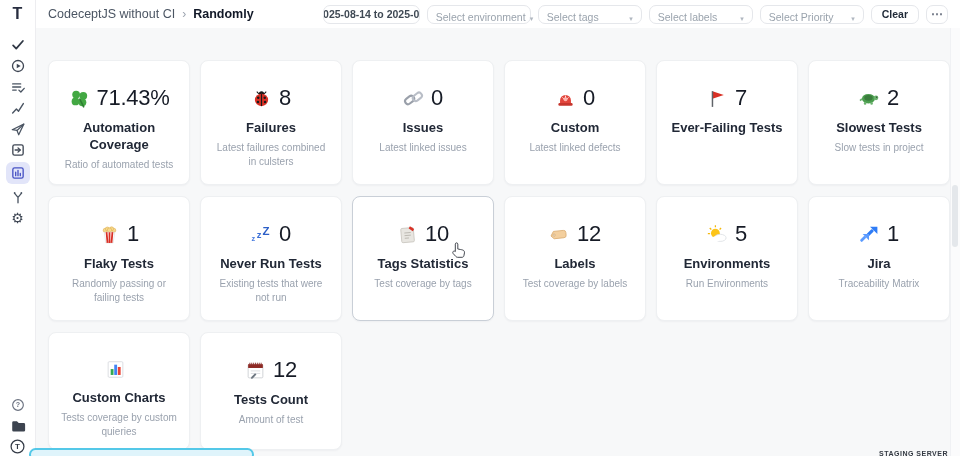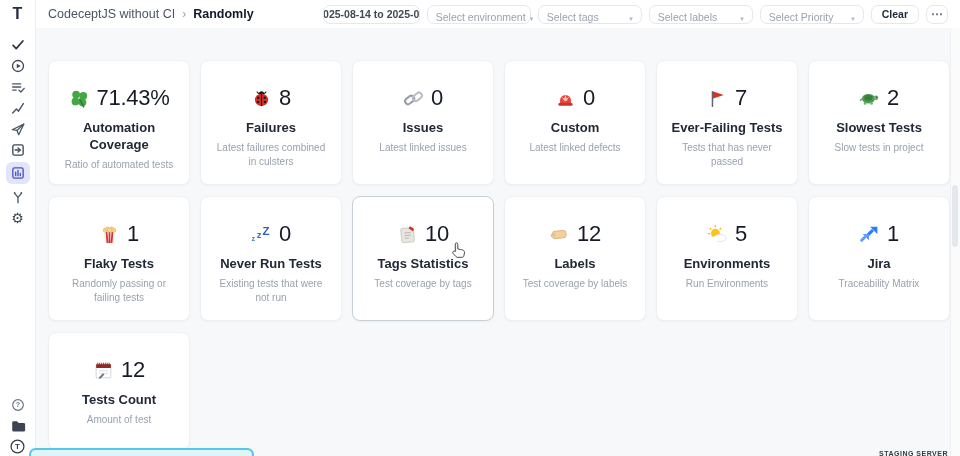--- a/index.html
+++ b/index.html
@@ -236,21 +236,20 @@
 
     <div class="card">
       <div class="card-top">
         <svg viewBox="0 0 20 20">
             <path d="M5.2 3 L16 6.6 L5.2 10.2 z" fill="#d93025"></path>
             <path d="M5.2 3 V18" stroke="#5f6368" stroke-width="1.4"></path>
           </svg>
         <span class="num">7</span>
       </div>
       <div class="card-title">Ever-Failing Tests</div>
-      <div class="card-sub">Tests that has never passed</div>
     </div>
 
     <div class="card">
       <div class="card-top">
         <svg viewBox="0 0 20 20">
             <path d="M2.8 10.4 L1 12" stroke="#6ab26d" stroke-width="1.6" fill="none"></path>
             <ellipse cx="9" cy="10.2" rx="6.2" ry="4.5" fill="#4c9e4f"></ellipse>
             <ellipse cx="9" cy="9.4" rx="4" ry="2.7" fill="#3a7d3d"></ellipse>
             <circle cx="16.2" cy="9.4" r="2.2" fill="#6ab26d"></circle>
             <circle cx="16.9" cy="8.7" r=".5" fill="#1a1a1a"></circle>
@@ -349,20 +348,33 @@
               <path d="M3.5 9.5 h6 v6 z"></path>
               <rect x="2.6" y="11" width="2.6" height="6.4" rx="1" transform="rotate(45 3.9 14.2)"></rect>
             </g>
           </svg>
         <span class="num">1</span>
       </div>
       <div class="card-title">Jira</div>
       <div class="card-sub">Traceability Matrix</div>
     </div>
 
+    <div class="card">
+      <div class="card-top">
+        <svg viewBox="0 0 20 20">
+            <rect x="3" y="2.6" width="14" height="14.8" rx="1" fill="#fff" stroke="#d5d8dd" stroke-width=".8"></rect>
+            <rect x="5.4" y="9.6" width="2.7" height="5.6" fill="#34a853"></rect>
+            <rect x="8.8" y="5.4" width="2.7" height="9.8" fill="#4285f4"></rect>
+            <rect x="12.2" y="7.6" width="2.7" height="7.6" fill="#ea4335"></rect>
+          </svg>
+        <span class="num"></span>
+      </div>
+      <div class="card-title">Custom Charts</div>
+      <div class="card-sub">Tests coverage by custom quieries</div>
+    </div>
 
     <div class="card">
       <div class="card-top">
         <svg viewBox="0 0 20 20">
             <rect x="3" y="4" width="14" height="13" rx="1" fill="#fff" stroke="#c9ccd1" stroke-width=".8"></rect>
             <rect x="3" y="4" width="14" height="3.6" fill="#8e2a25"></rect>
             <g stroke="#8e2a25" stroke-width=".8">
               <path d="M4.6 2.6 v2 M6.4 2.6 v2 M8.2 2.6 v2 M10 2.6 v2 M11.8 2.6 v2 M13.6 2.6 v2 M15.4 2.6 v2"></path>
             </g>
             <path d="M5.5 10.4 h9 M5.5 12.8 h9" stroke="#d5d8dd" stroke-width=".8" fill="none"></path>

